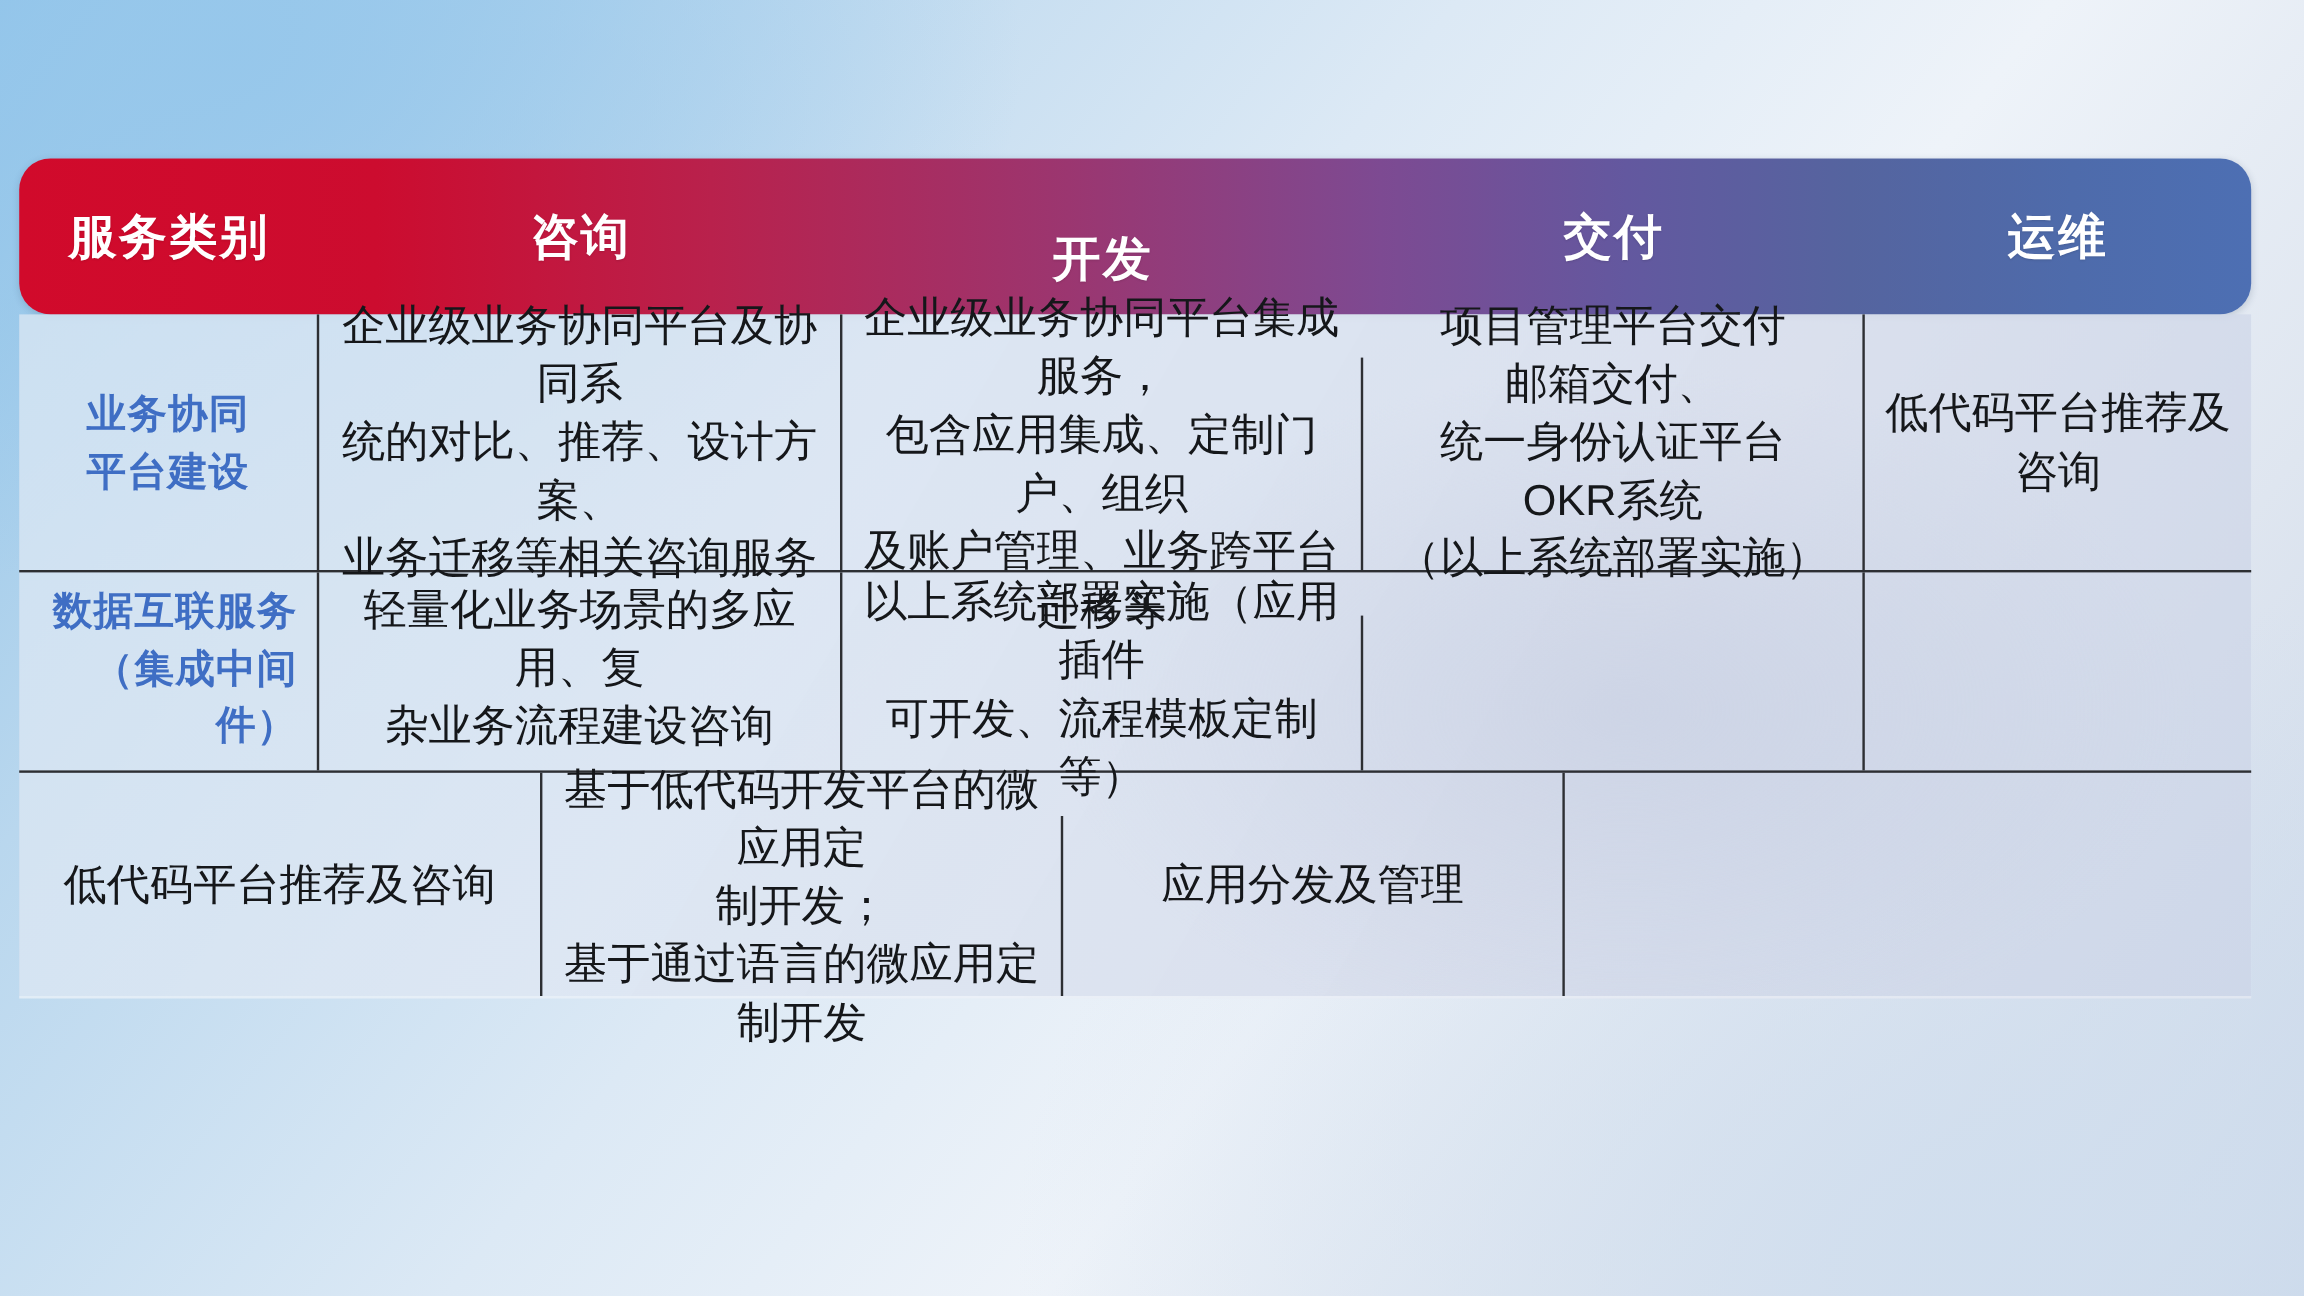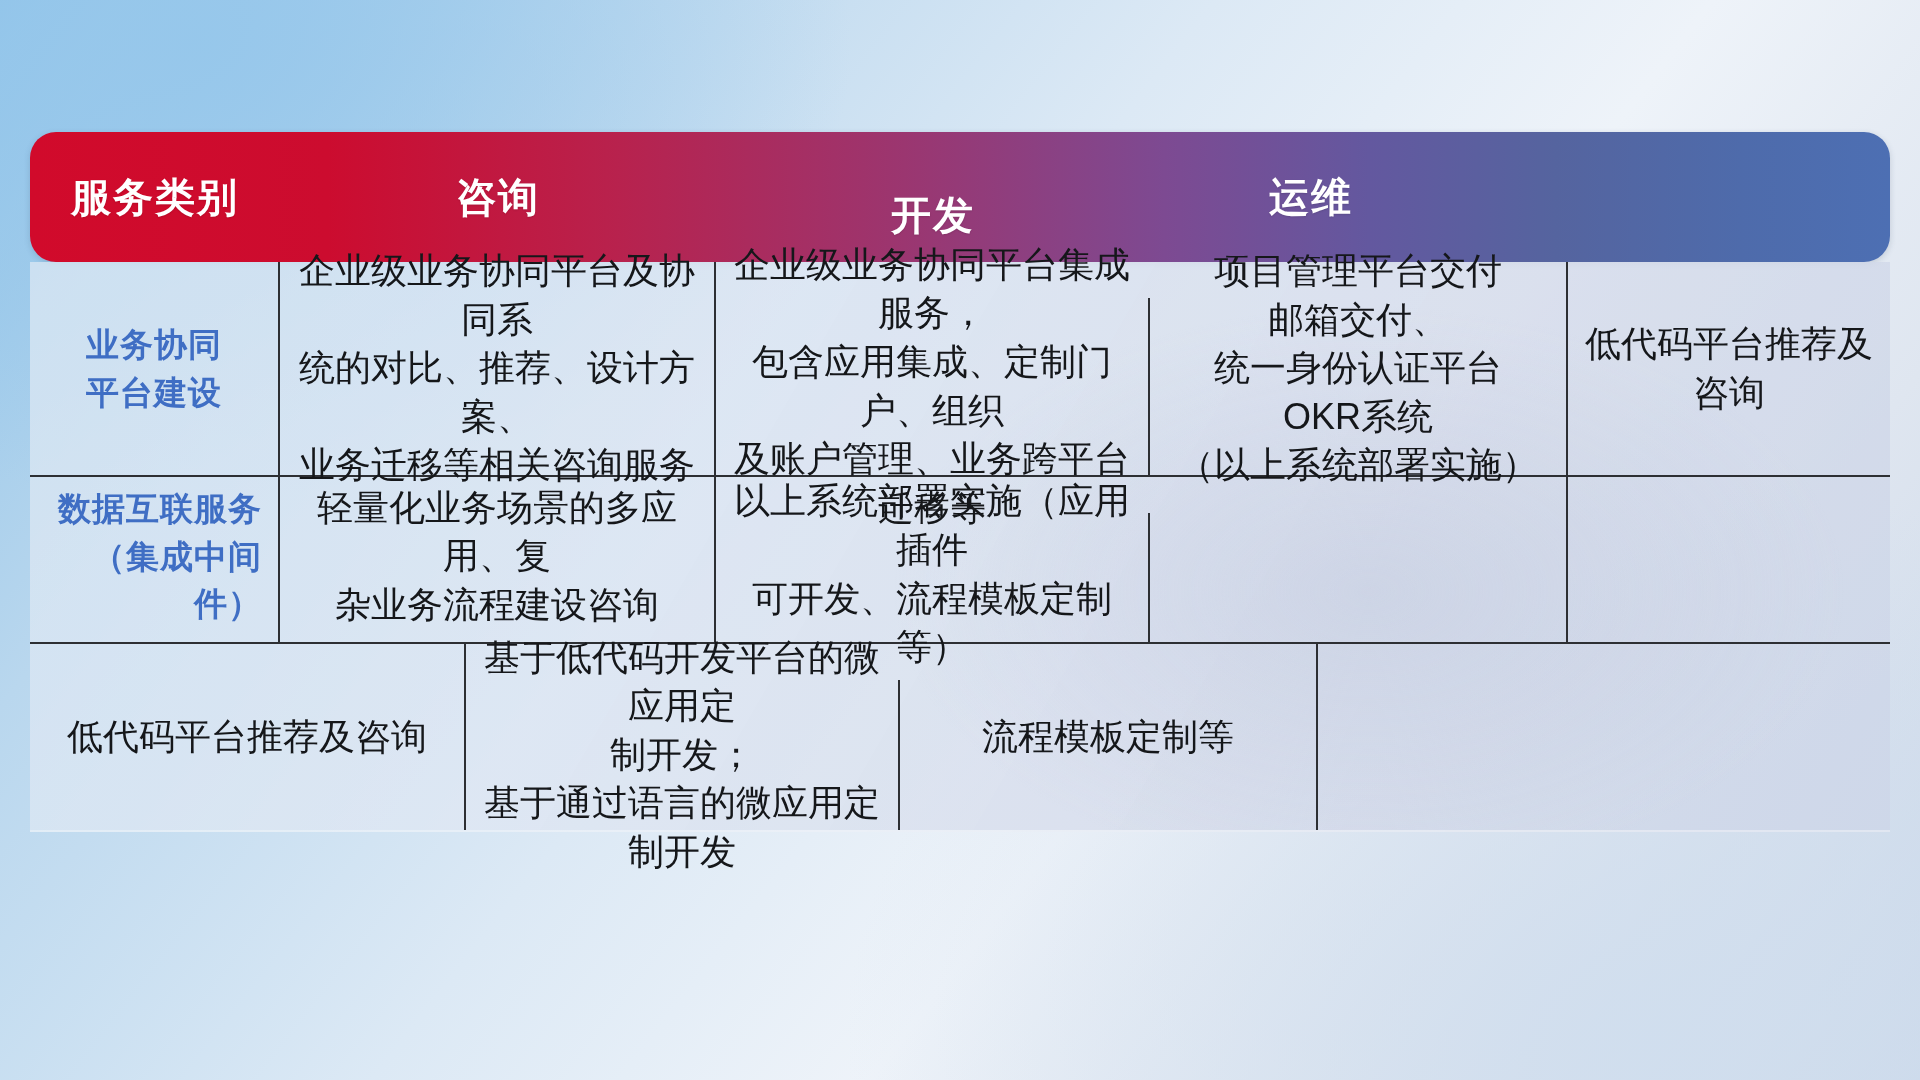--- a/index.html
+++ b/index.html
@@ -10,21 +10,21 @@
   }
   #stage{
     position:relative;width:1920px;height:1080px;
     background:
       radial-gradient(1300px 900px at 86% 96%, rgba(208,222,238,.95) 0%, rgba(208,222,238,0) 62%),
       radial-gradient(1100px 760px at 10% 4%, rgba(150,199,235,.95) 0%, rgba(150,199,235,0) 60%),
       linear-gradient(128deg,#8fc3e8 0%,#b9d7ee 20%,#dce9f5 44%,#eef3f9 62%,#dfe6f0 80%,#c9d6e8 100%);
   }
   
   #table-wrap{
-    position:absolute;left:30px;top:132px;width:1860px;
+    position:absolute;left:16px;top:132px;width:1860px;
   }
   
   .thead{
     display:flex;align-items:center;
     height:130px;
     border-radius:26px;
     background:linear-gradient(90deg,
         #d10a2b 0%,
         #cc0c2f 16%,
         #b9214c 31%,
@@ -95,20 +95,21 @@
 <body>
 
 <div id="stage">
 
   <div id="table-wrap">
 
     <div class="thead">
       <div class="th col-0">服务类别</div>
       <div class="th col-1">咨询</div>
       <div class="th col-2">开发</div>
+      <div class="th col-3">交付</div>
       <div class="th col-4">运维</div>
     </div>
 
     <div class="tbody">
 
       <div class="trow r1">
         <div class="td cat col-0">业务协同
 平台建设</div>
         <div class="td col-1">企业级业务协同平台及协同系
 统的对比、推荐、设计方案、
@@ -133,19 +134,19 @@
 可开发、流程模板定制等）</div>
         <div class="td col-3"></div>
         <div class="td plain col-4"></div>
       </div>
 
       <div class="trow r3">
         <div class="td col-1">低代码平台推荐及咨询</div>
         <div class="td col-2">基于低代码开发平台的微应用定
 制开发；
 基于通过语言的微应用定制开发</div>
-        <div class="td col-3">流程模板定制等</div>
+        <div class="td col-3">应用分发及管理</div>
         <div class="td plain col-4"></div>
       </div>
 
     </div>
   </div>
 </div>
 
 </body></html>

